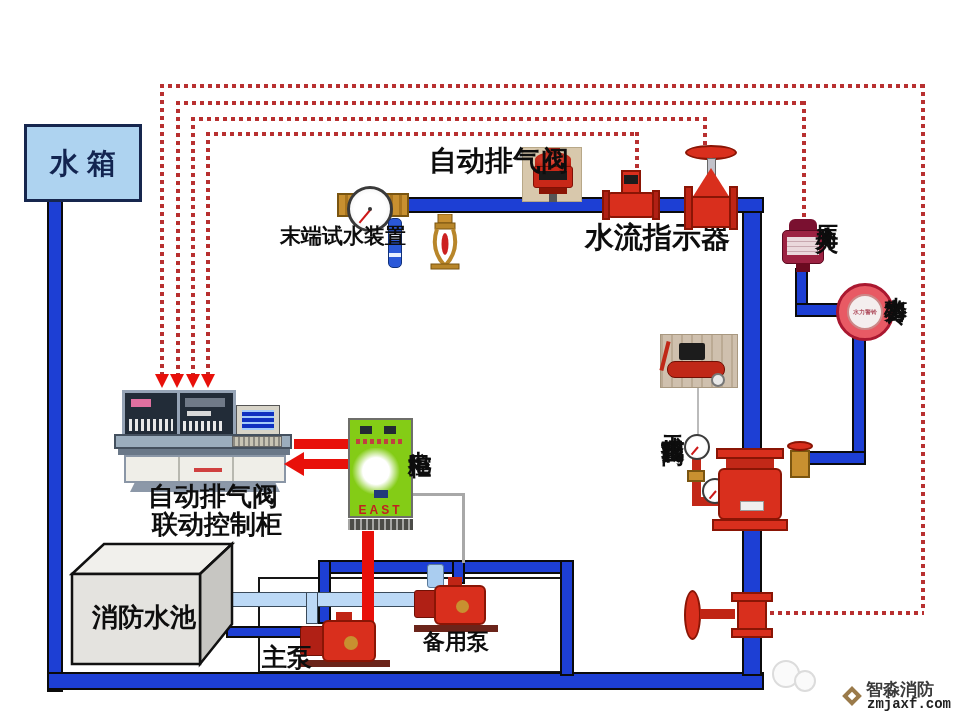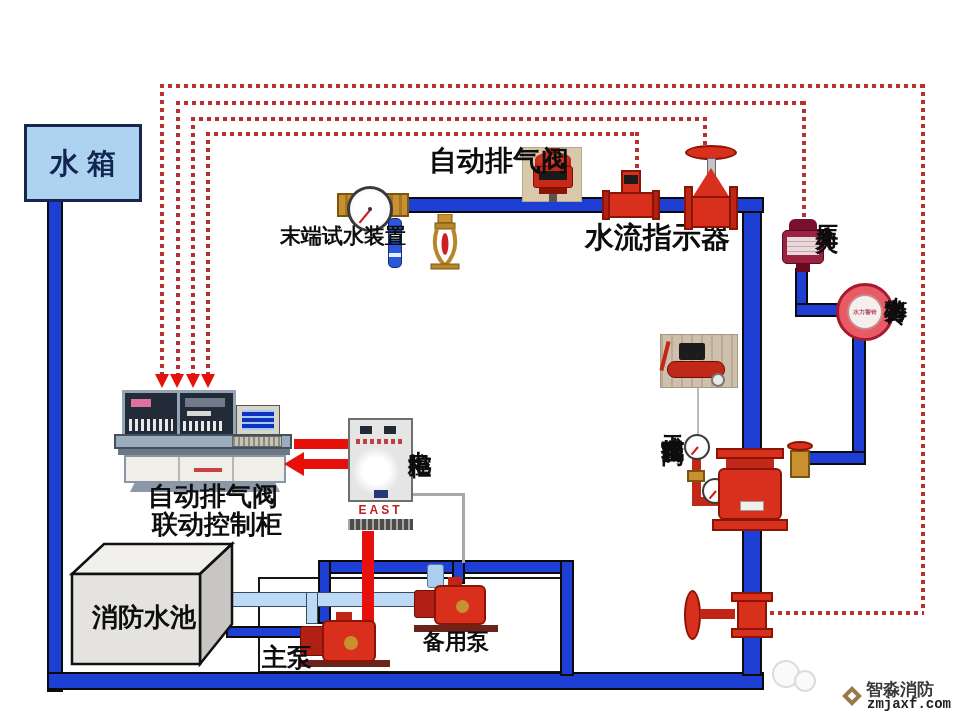--- a/index.html
+++ b/index.html
@@ -174,21 +174,21 @@
     <div class="abs" style="left:68px;top:11px;width:28px;height:4px;background:#d04040;"></div>
   </div>
   <div class="abs" style="left:130px;top:483px;width:150px;height:9px;background:#8c98a8;clip-path:polygon(3% 0,97% 0,100% 100%,0 100%);"></div>
   <div class="lbl" style="left:148px;top:483px;font-size:26px;">自动排气阀</div>
   <div class="lbl" style="left:152px;top:511px;font-size:26px;">联动控制柜</div>
 
   <div class="redbar" style="left:294px;top:439px;width:58px;height:10px;"></div>
   <div class="redbar" style="left:304px;top:459px;width:48px;height:10px;"></div>
   <div class="arr-left" style="left:284px;top:452px;"></div>
 
-  <div class="abs" style="left:348px;top:418px;width:65px;height:84px;background:#e5e5e5;border:2px solid #6e6e6a;">
+  <div class="abs" style="left:348px;top:418px;width:65px;height:100px;background:#84cc16;border:2px solid #6e6e6a;">
     <div class="abs" style="left:10px;top:6px;width:12px;height:8px;background:#222a33;"></div>
     <div class="abs" style="left:34px;top:6px;width:12px;height:8px;background:#222a33;"></div>
     <div class="abs" style="left:6px;top:19px;width:48px;height:5px;background:repeating-linear-gradient(90deg,#c04040 0 4px,rgba(0,0,0,0) 4px 7px);"></div>
     <div class="abs" style="left:2px;top:28px;width:48px;height:46px;background:radial-gradient(circle,#ffffff 0 40%,rgba(255,255,255,0) 72%);"></div>
     <div class="abs" style="left:24px;top:70px;width:14px;height:8px;background:#223a7a;"></div>
     <div class="lbl" style="left:0;top:84px;width:61px;text-align:center;font-size:12px;color:#c02020;letter-spacing:3px;">EAST</div>
     <div class="abs" style="left:-2px;top:99px;width:65px;height:11px;background:#4c4c48;background-image:repeating-linear-gradient(90deg,rgba(255,255,255,.5) 0 2px,rgba(0,0,0,0) 2px 6px);"></div>
   </div>
   <div class="lbl vlbl" style="left:408px;top:432px;font-size:23px;">电控柜</div>
   <div class="redbar" style="left:362px;top:531px;width:12px;height:92px;"></div>

